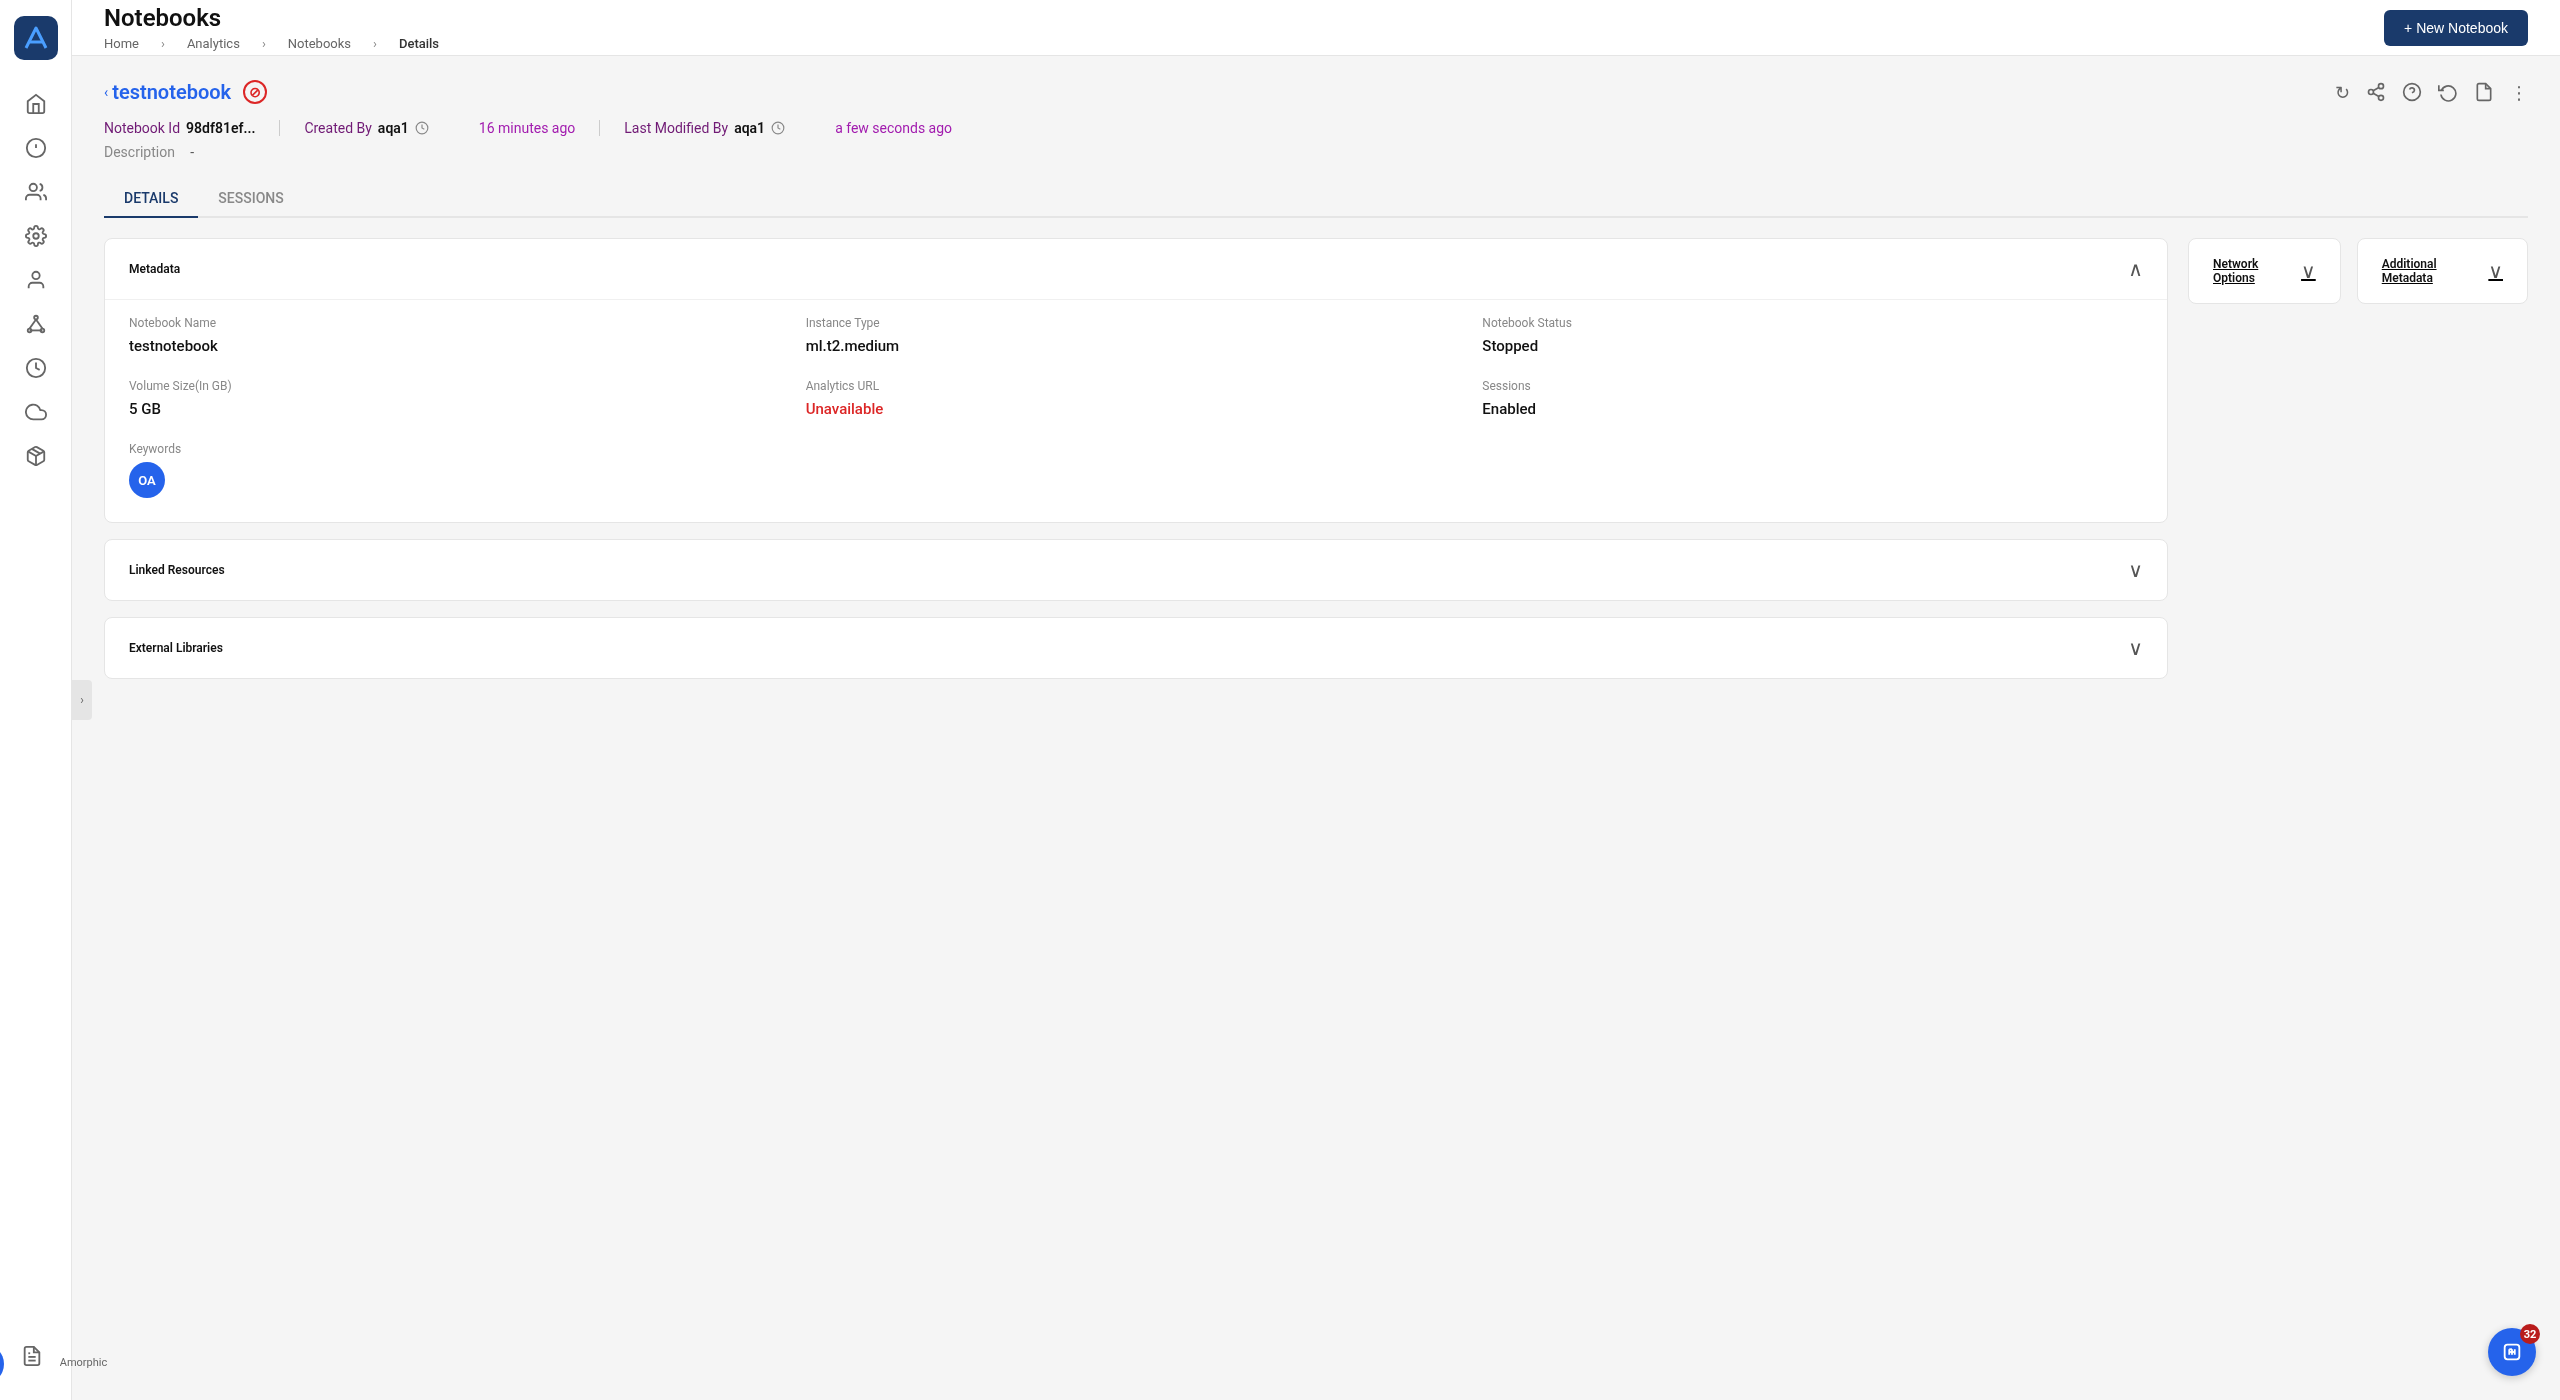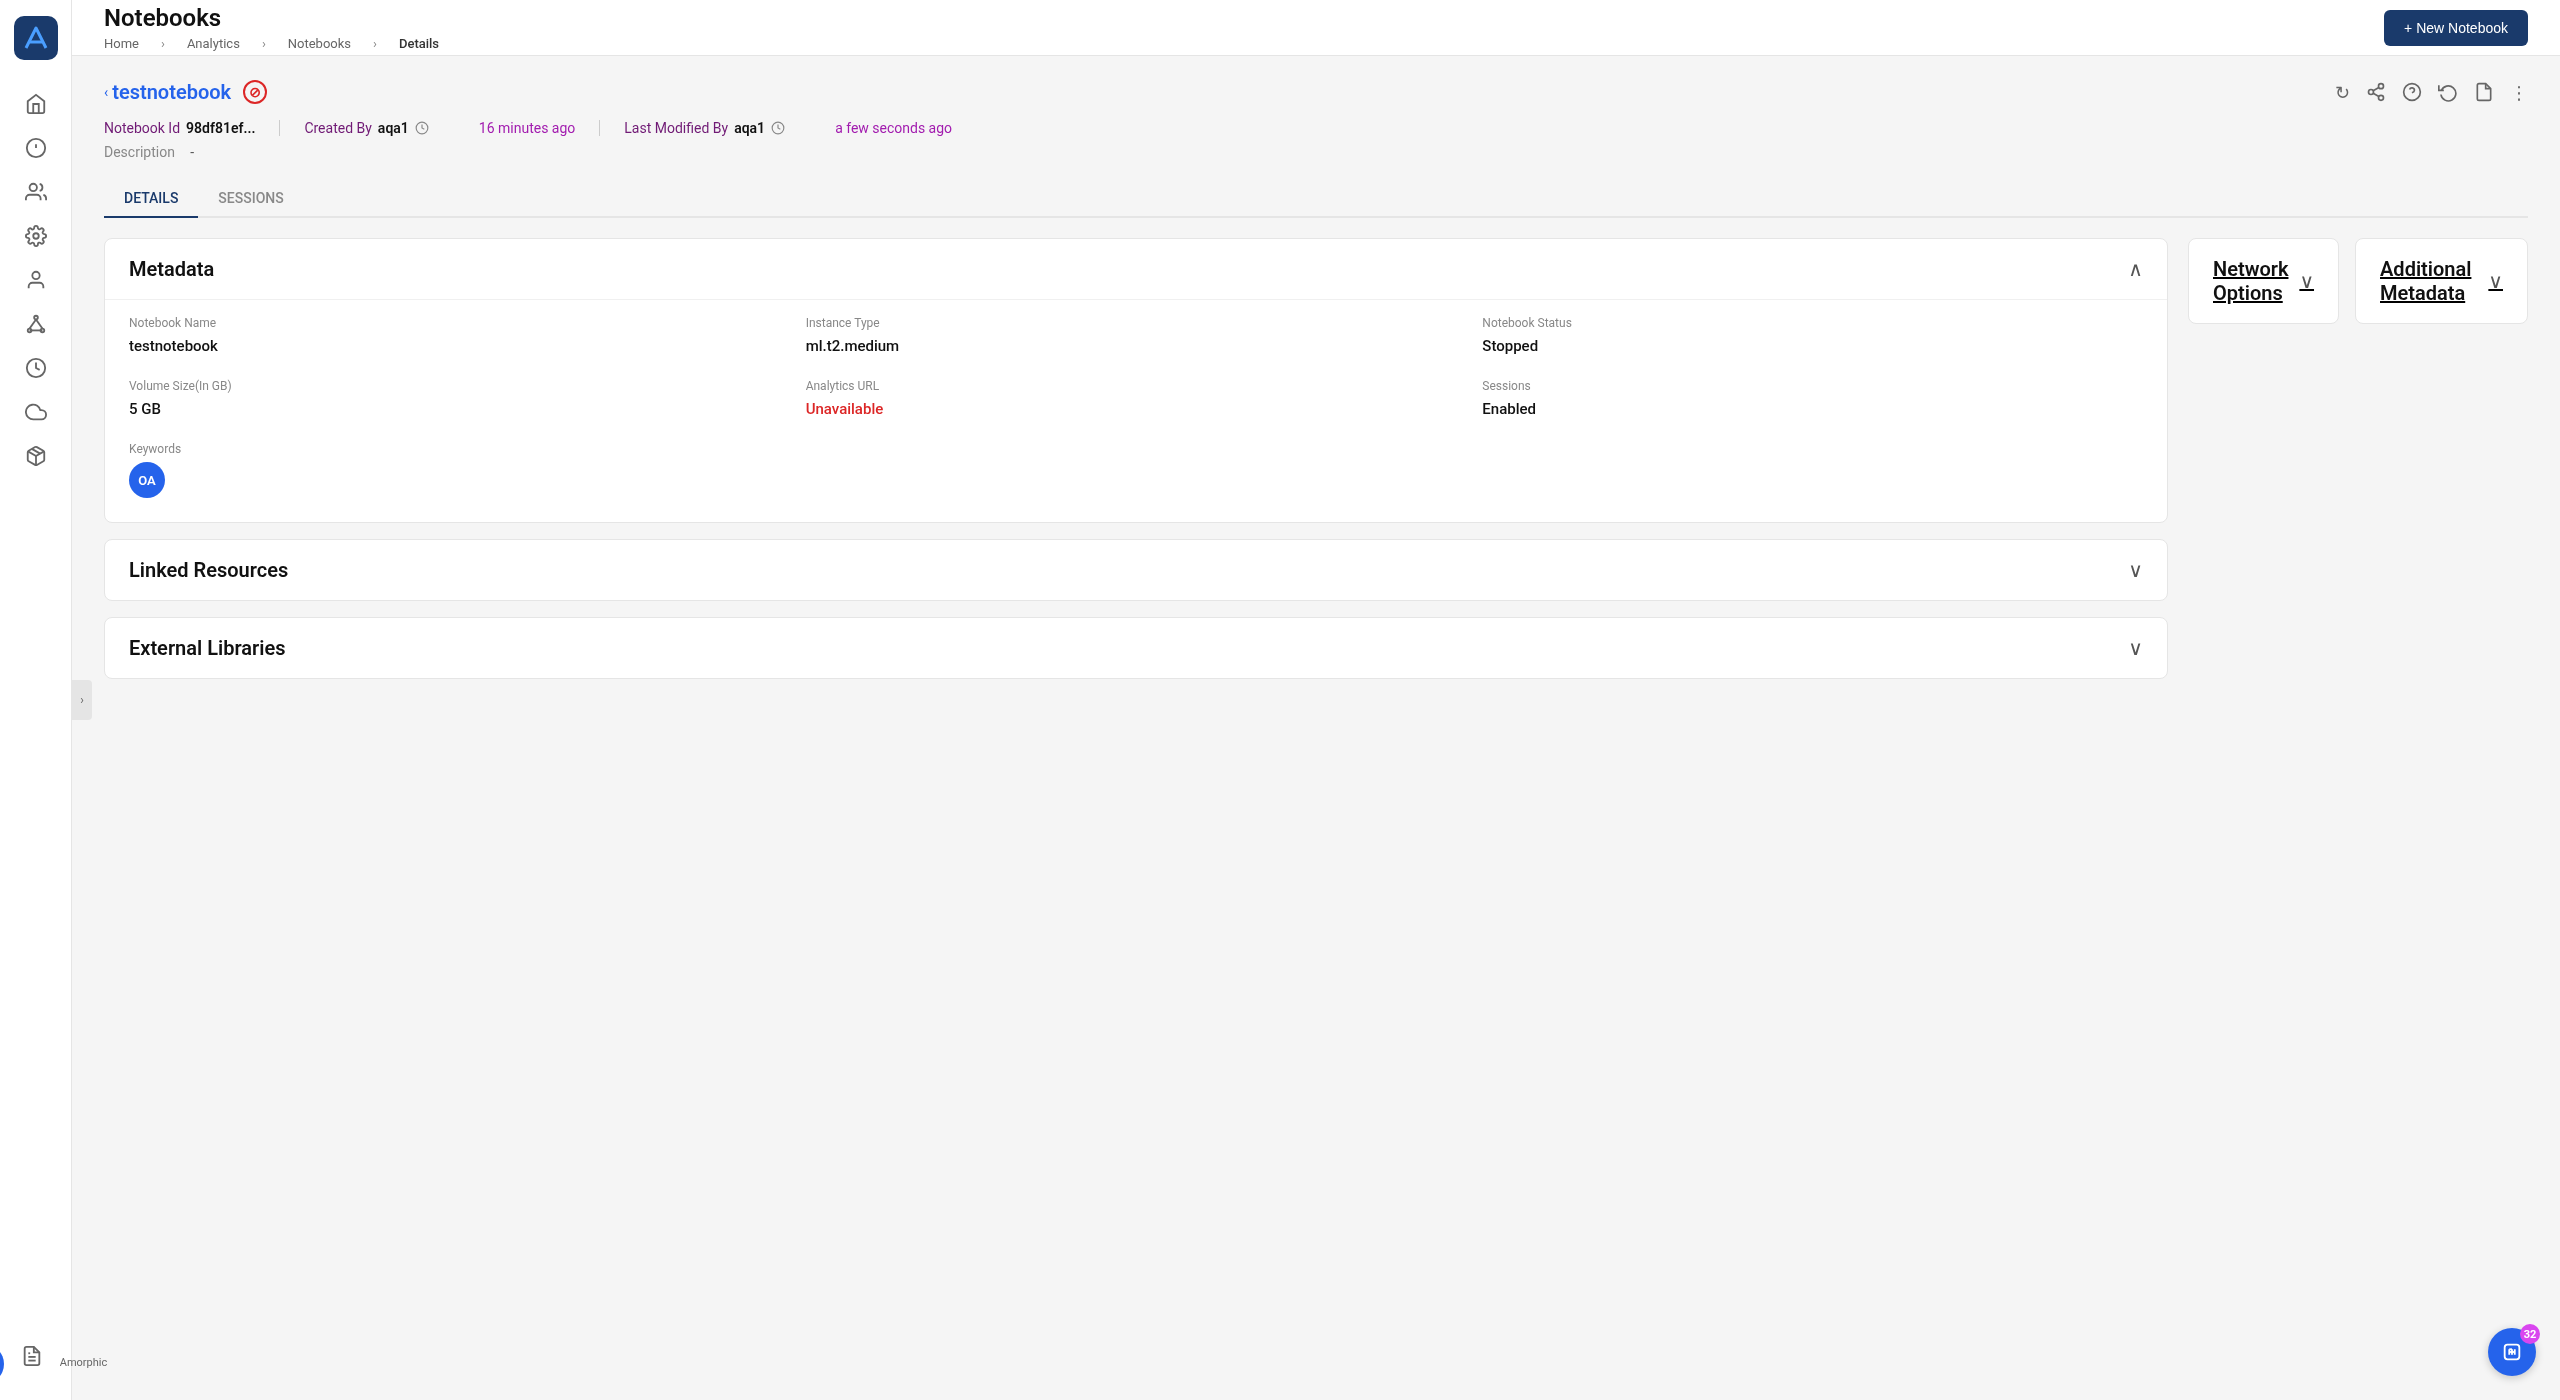--- a/index.html
+++ b/index.html
@@ -267,21 +267,21 @@
       overflow: hidden;
     }
     .card-header {
       display: flex;
       align-items: center;
       justify-content: space-between;
       padding: 18px 24px;
       cursor: pointer;
     }
     .card-header h3 {
-      font-size: 20px;
+      font-size: 12px;
       font-weight: 600;
       color: #111;
     }
     .chevron {
       font-size: 20px;
       color: #555;
     }
     .card-body {
       padding: 16px 24px 24px;
       border-top: 1px solid #f0f0f0;
@@ -337,21 +337,21 @@
       align-items: center;
       justify-content: center;
       font-size: 18px;
       cursor: pointer;
       box-shadow: 0 2px 8px rgba(0,0,0,0.2);
     }
     .notif-count {
       position: absolute;
       top: -4px;
       right: -4px;
-      background: #d946ef;
+      background: #b91c1c;
       color: #fff;
       font-size: 11px;
       font-weight: 700;
       border-radius: 50%;
       width: 20px;
       height: 20px;
       display: flex;
       align-items: center;
       justify-content: center;
     }

